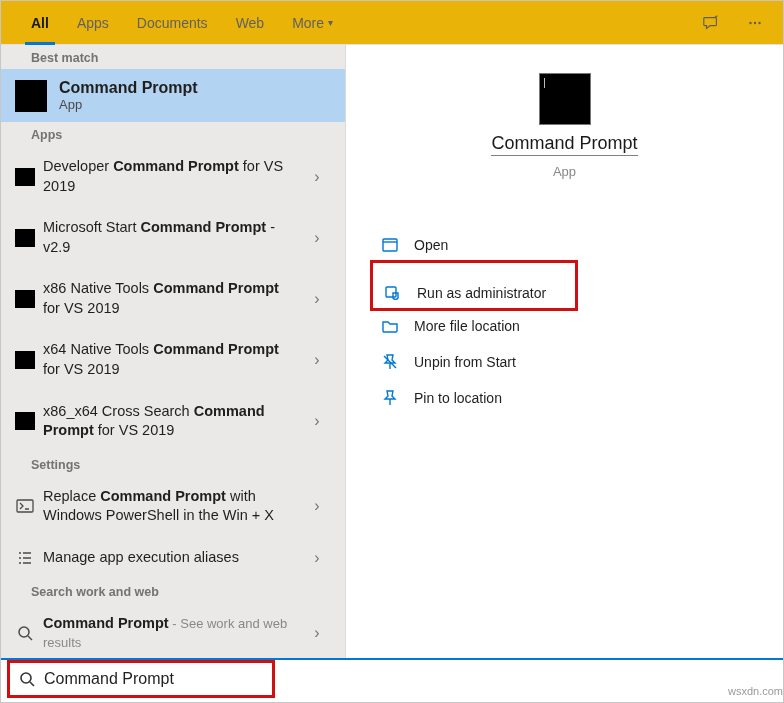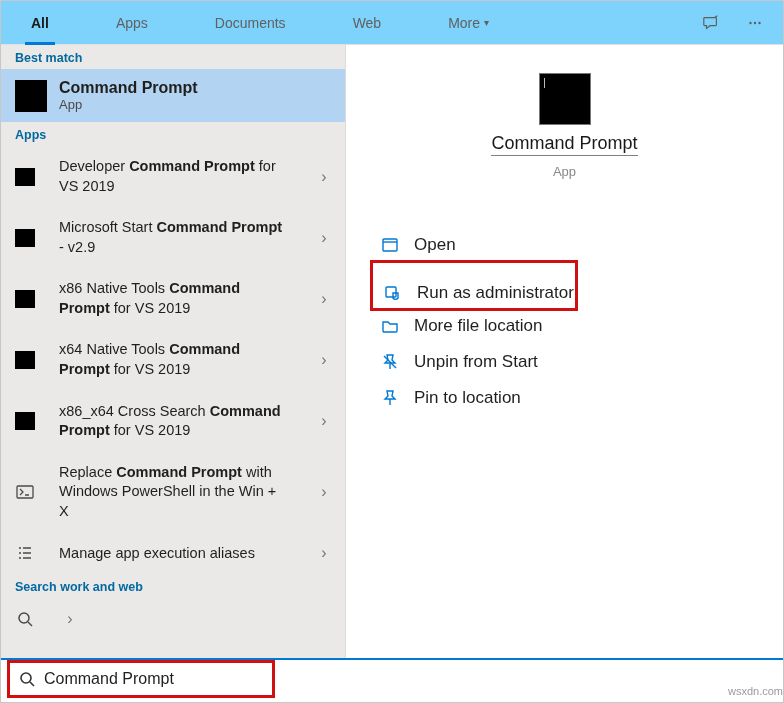--- a/index.html
+++ b/index.html
@@ -13,24 +13,23 @@
     border: 1px solid #c7c7c7;
     position: relative;
     overflow: hidden;
   }
 
   
   .top-tabs {
     display: flex;
     align-items: center;
     height: 44px;
-    background: #7dd3fc;
+    background: #eab308;
     border-bottom: 1px solid #e0e0e0;
     padding: 0 10px 0 16px;
-    gap: 39px;
   }
   .top-tabs .tab {
     padding: 0 14px;
     height: 44px;
     display: flex;
     align-items: center;
     font-size: 14px;
     color: #616161;
     cursor: pointer;
     position: relative;
@@ -67,22 +66,22 @@
     width: 345px;
     background: #eae9e8;
     border-right: 1px solid #dcdcdc;
     overflow:hidden;
     display:flex;
     flex-direction:column;
   }
   .section-title {
     font-size: 12.5px;
     font-weight: 600;
-    padding: 6px 14px 4px 14px;
-    color: #0369a1;
+    padding: 6px 14px 4px 30px;
+    color: #737373;
   }
   .best-match {
     display:flex;
     align-items:center;
     gap:12px;
     padding: 10px 14px;
     background: #b2d3f1;
   }
   .cmd-icon, .cmd-icon-sm {
     background:#000;
@@ -90,22 +89,22 @@
   }
   .cmd-icon { width:32px; height:32px; }
   .cmd-icon-sm { width:20px; height:18px; }
   .best-match .title { font-size:16px; font-weight:600; }
   .best-match .sub { font-size:13px; color:#4a4a4a; }
 
   .apps-list { display:flex; flex-direction:column; }
   .app-item, .setting-item, .web-item {
     display:flex;
     align-items:center;
-    gap:24px;
-    padding: 11px 10px 11px 14px;
+    gap:8px;
+    padding: 11px 17px 11px 14px;
     cursor:pointer;
     position:relative;
   }
   .app-item .label, .setting-item .label, .web-item .label {
     flex:1;
     font-size:14.5px;
     line-height:1.35;
     color:#201f1e;
     padding-right:4px;
   }
@@ -154,21 +153,21 @@
   .hero .sub { font-size:13px; color:#8a8886; }
 
   .actions {
     display:flex;flex-direction:column;
     padding: 30px 0 0 0;
   }
   .action {
     display:flex; align-items:center; gap:14px;
     padding: 8px 0 8px 34px;
     cursor:pointer;
-    font-size:17px;
+    font-size:14px;
   }
   .action .ic { width:20px;height:20px;display:flex;align-items:center;justify-content:center;color:#0078d4; }
   .action .ic svg{ width:18px;height:18px; }
 
   .hl-run {
     border:3px solid #d01010;
     margin: -3px 0 -3px 24px;
     padding-left:10px !important;
     padding-top:20px; padding-bottom:5px;
     width: 208px;
@@ -279,20 +278,21 @@
         <div class="label"><span>x64 Native Tools </span><b>Command Prompt</b><span> for VS 2019</span></div>
         <div class="chevron">›</div>
       </div>
       <div class="app-item">
         <div class="cmd-icon-sm"></div>
         <div class="label"><span>x86_x64 Cross Search </span><b>Command Prompt</b><span> for VS 2019</span></div>
         <div class="chevron">›</div>
       </div>
     </div>
 
+    <div class="section-title">Settings</div>
     <div class="setting-item">
       <div class="icon-slot">
         <svg viewBox="0 0 18 18" fill="none" stroke="currentColor" stroke-width="1.3">
             <rect x="1" y="3" width="16" height="12" rx="1"></rect>
             <path d="M4 6l3 3-3 3M9 12h4"></path>
           </svg>
       </div>
       <div class="label"><span>Replace </span><b>Command Prompt</b><span> with Windows PowerShell in the Win + X</span></div>
       <div class="chevron">›</div>
     </div>
@@ -307,20 +307,21 @@
     </div>
 
     <div class="section-title">Search work and web</div>
     <div class="web-item">
       <div class="icon-slot">
         <svg viewBox="0 0 18 18" fill="none" stroke="currentColor" stroke-width="1.5">
             <circle cx="8" cy="8" r="5"></circle>
             <path d="M12 12l4 4"></path>
           </svg>
       </div>
+      <div class="label"><b>Command Prompt</b><span class="sec"> - See work and web results</span></div>
       <div class="chevron">›</div>
     </div>
 
   </div>
 
   <div class="right">
     <div class="hero">
       <div class="big-icon"></div>
       <div class="title">Command Prompt</div>
       <div class="sub">App</div>

